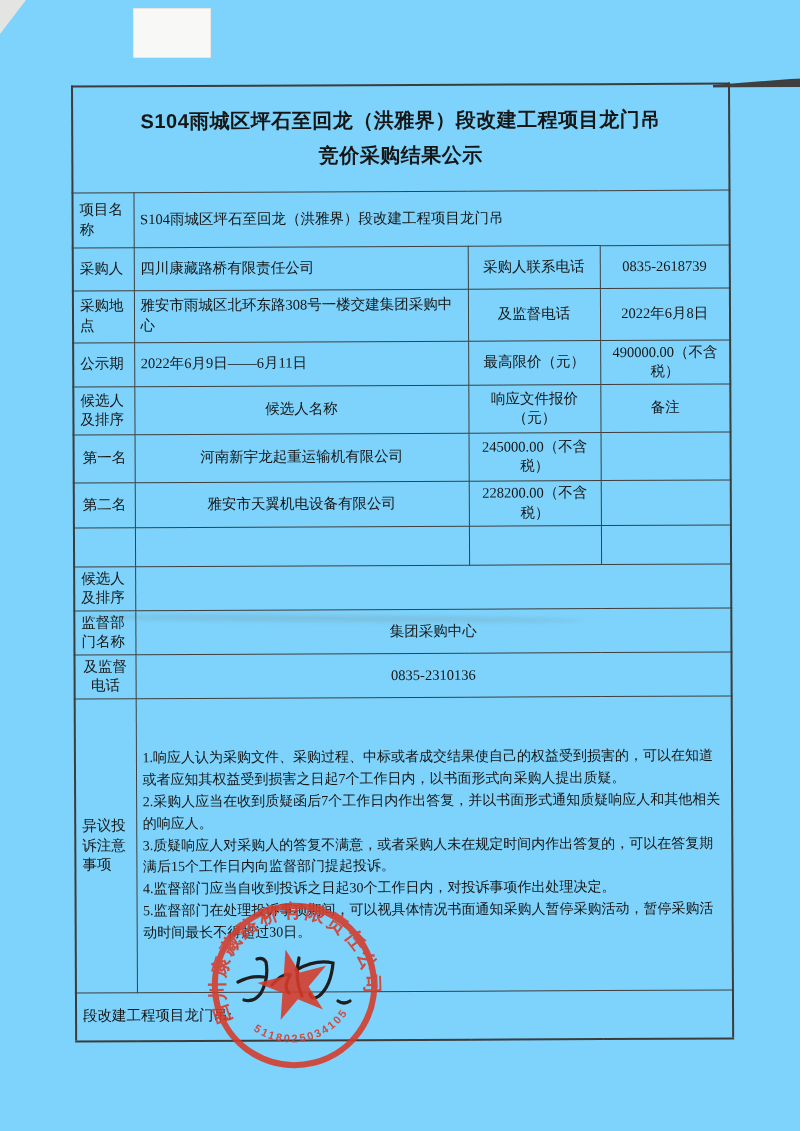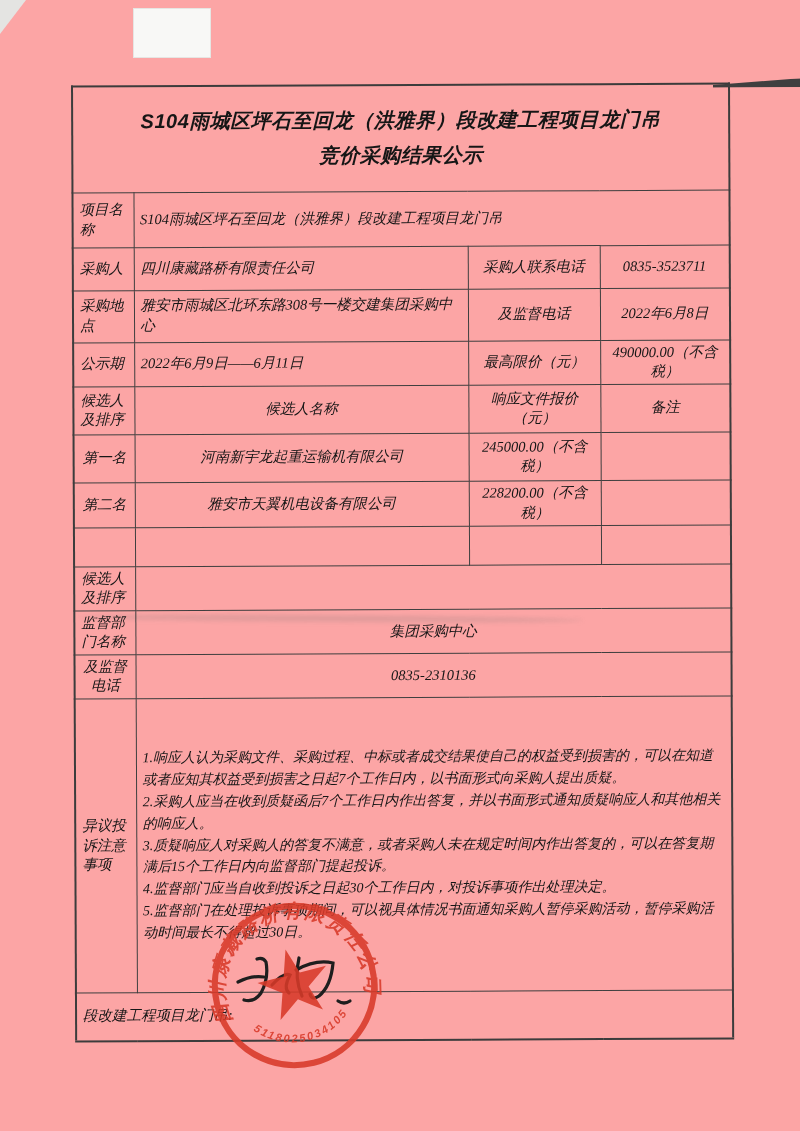--- a/index.html
+++ b/index.html
@@ -5,23 +5,22 @@
   html,body{margin:0;padding:0;}
   body{
     width:800px;height:1131px;
     background:#ededeb;
     font-family:"Liberation Serif","DejaVu Serif",serif;
     color:#161616;
     position:relative;
   }
   .page{
     position:absolute;left:0;top:0;width:800px;height:1131px;
-    background:#fca5a5;
+    background:#7dd3fc;
     overflow:hidden;
-    font-style:italic;
   }
   
   .corner-tl{position:absolute;left:0;top:0;width:0;height:0;
     border-left:26px solid #e4e4e2;border-bottom:34px solid transparent;}
   .artifact-box{
     position:absolute;left:133px;top:8px;width:76px;height:48px;
     border:1px solid #e6e6e3;background:#f8f8f6;
   }
   .scan-streak{
     position:absolute;left:78px;top:615px;width:505px;height:7px;
@@ -114,21 +113,21 @@
 
       <tr class="r-proj">
         <td class="lbl">项目名称</td>
         <td class="val" colspan="3">S104雨城区坪石至回龙（洪雅界）段改建工程项目龙门吊</td>
       </tr>
 
       <tr class="r-buyer">
         <td class="lbl">采购人</td>
         <td class="val">四川康藏路桥有限责任公司</td>
         <td class="ctr">采购人联系电话</td>
-        <td class="ctr">0835-3523711</td>
+        <td class="ctr">0835-2618739</td>
       </tr>
 
       <tr class="r-loc">
         <td class="lbl">采购地点</td>
         <td class="val">雅安市雨城区北环东路308号一楼交建集团采购中心</td>
         <td class="ctr">及监督电话</td>
         <td class="ctr">2022年6月8日</td>
       </tr>
 
       <tr class="r-period">

